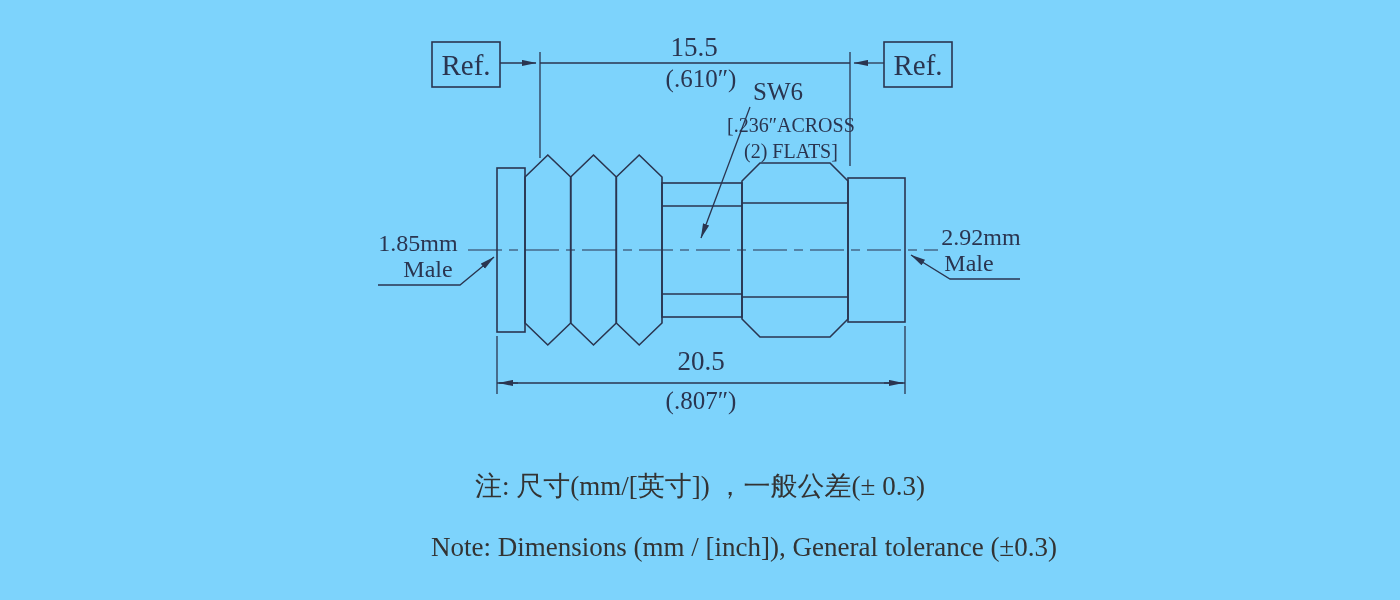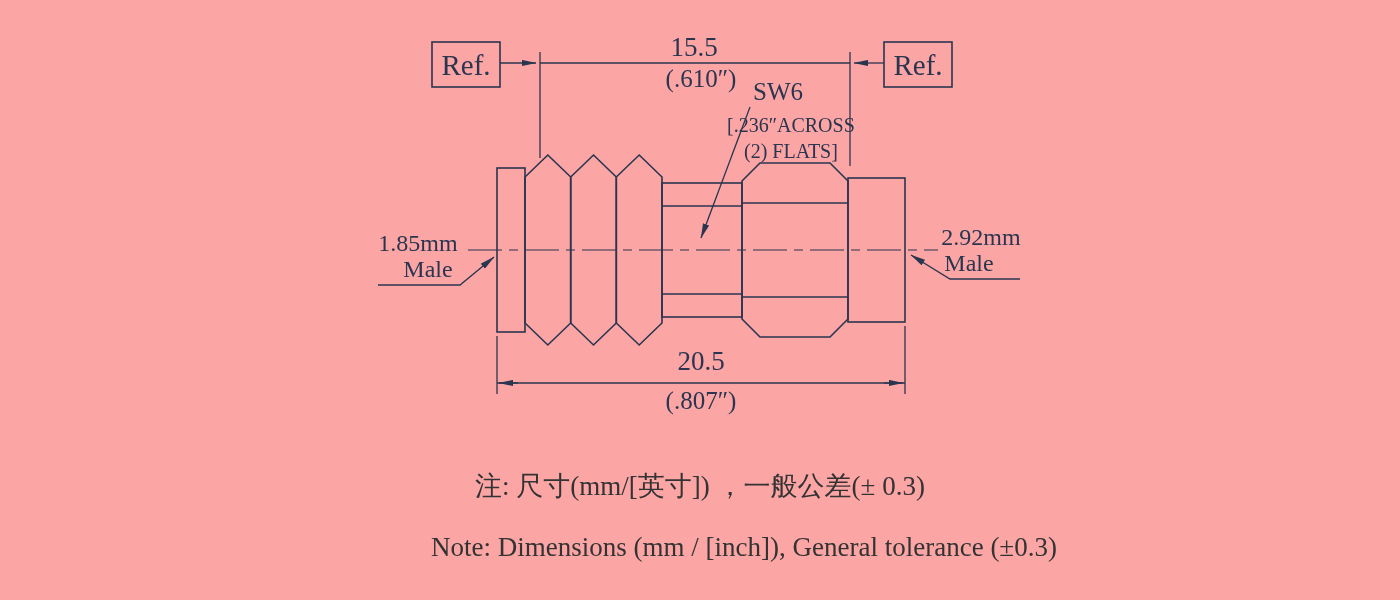--- a/index.html
+++ b/index.html
@@ -4,21 +4,21 @@
 <style>
   html, body {
     margin: 0;
     padding: 0;
     background: #ffffff;
   }
   .canvas {
     position: relative;
     width: 1400px;
     height: 600px;
-    background: #fca5a5;
+    background: #7dd3fc;
     overflow: hidden;
     font-family: "Liberation Sans", sans-serif;
   }
   svg { display: block; }
   .draw-stroke {
     fill: none;
     stroke: #2a3550;
     stroke-width: 1.6;
   }
   .dim-stroke {

